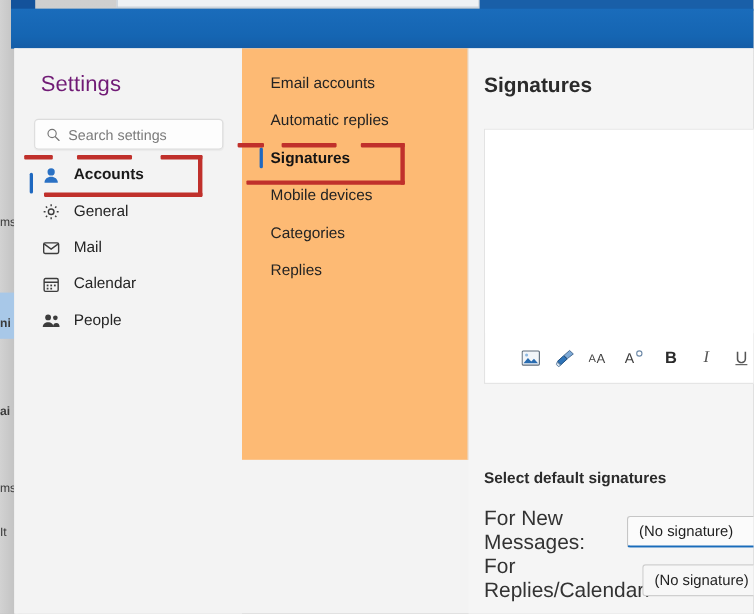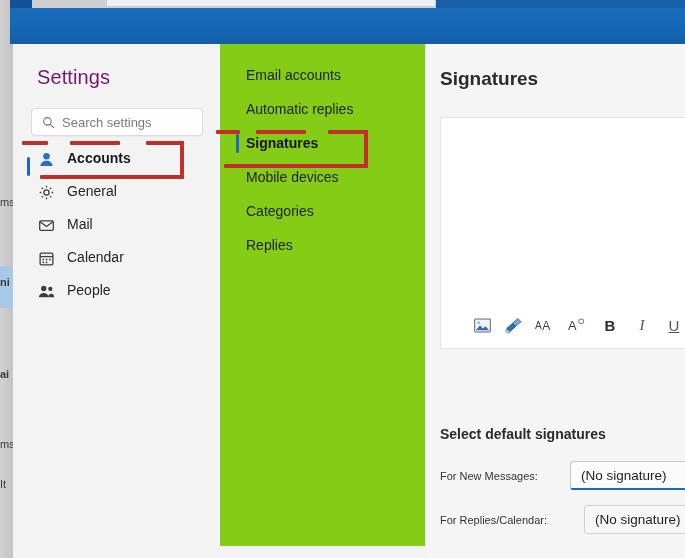--- a/index.html
+++ b/index.html
@@ -114,22 +114,22 @@
   .nav-item.selected .lbl { font-weight: 700; color: #1a1a1a; }
   .nav-item.selected .ico { color: #2a71c4; }
   .nav-item.selected::before {
     content: ""; position: absolute; left: 14px; top: 7px;
     width: 3px; height: 19px; background: #1e68c0; border-radius: 2px;
   }
 
   
   .nav-mid {
     position: relative;
-    width: 206px; height: 502px; flex: 0 0 206px;
-    background: #84cc16;
+    width: 206px; height: 374px; flex: 0 0 206px;
+    background: #fdba74;
     padding-top: 14px;
     border-right: 1px solid #e2e2e2;
   }
   .subnav-item {
     position: relative;
     height: 34px; display: flex; align-items: center;
     padding-left: 26px; font-size: 14px; color: #232323;
   }
   .subnav-item.selected { font-weight: 700; color: #141414; }
   .subnav-item.selected::before {
@@ -170,21 +170,21 @@
 
   .defaults-title {
     position: absolute; left: 14px; top: 382px;
     font-size: 14px; font-weight: 700; color: #2b2b2b;
   }
   .def-row {
     position: absolute; display: flex; align-items: center;
   }
   .def-row.r1 { left: 14px; top: 417px; }
   .def-row.r2 { left: 14px; top: 461px; }
-  .def-label { font-size: 11px; color: #333; }
+  .def-label { font-size: 19px; color: #333; }
   .def-row.r1 .def-label { width: 130px; }
   .def-row.r2 .def-label { width: 144px; }
   .dropdown {
     height: 29px; min-width: 143px;
     background: #f7f7f7;
     border: 1px solid #cfcfcf;
     border-radius: 3px;
     display: flex; align-items: center;
     padding: 0 10px;
     font-size: 13.5px; color: #1f1f1f;
@@ -209,21 +209,21 @@
 </head>
 <body>
 
 <div id="root">
 
   <div class="bg-window"></div>
   <div class="bg-left-strip"></div>
   <div class="bg-left-sel"></div>
 
   <div class="bg-ghost-text" style="top:196px">ms</div>
-  <div class="bg-ghost-text bold" style="top:276px">ni</div>
+  <div class="bg-ghost-text bold" style="top:288px">ni</div>
   <div class="bg-ghost-text bold" style="top:368px">ai</div>
   <div class="bg-ghost-text" style="top:438px">ms</div>
   <div class="bg-ghost-text" style="top:478px">It</div>
 
   <div class="bg-topbar-white"></div>
   <div class="bg-darkblue-left"></div>
   <div class="bg-darkblue-right"></div>
 
   <div class="titlebar">
     <div class="titlebar-inner"></div>

